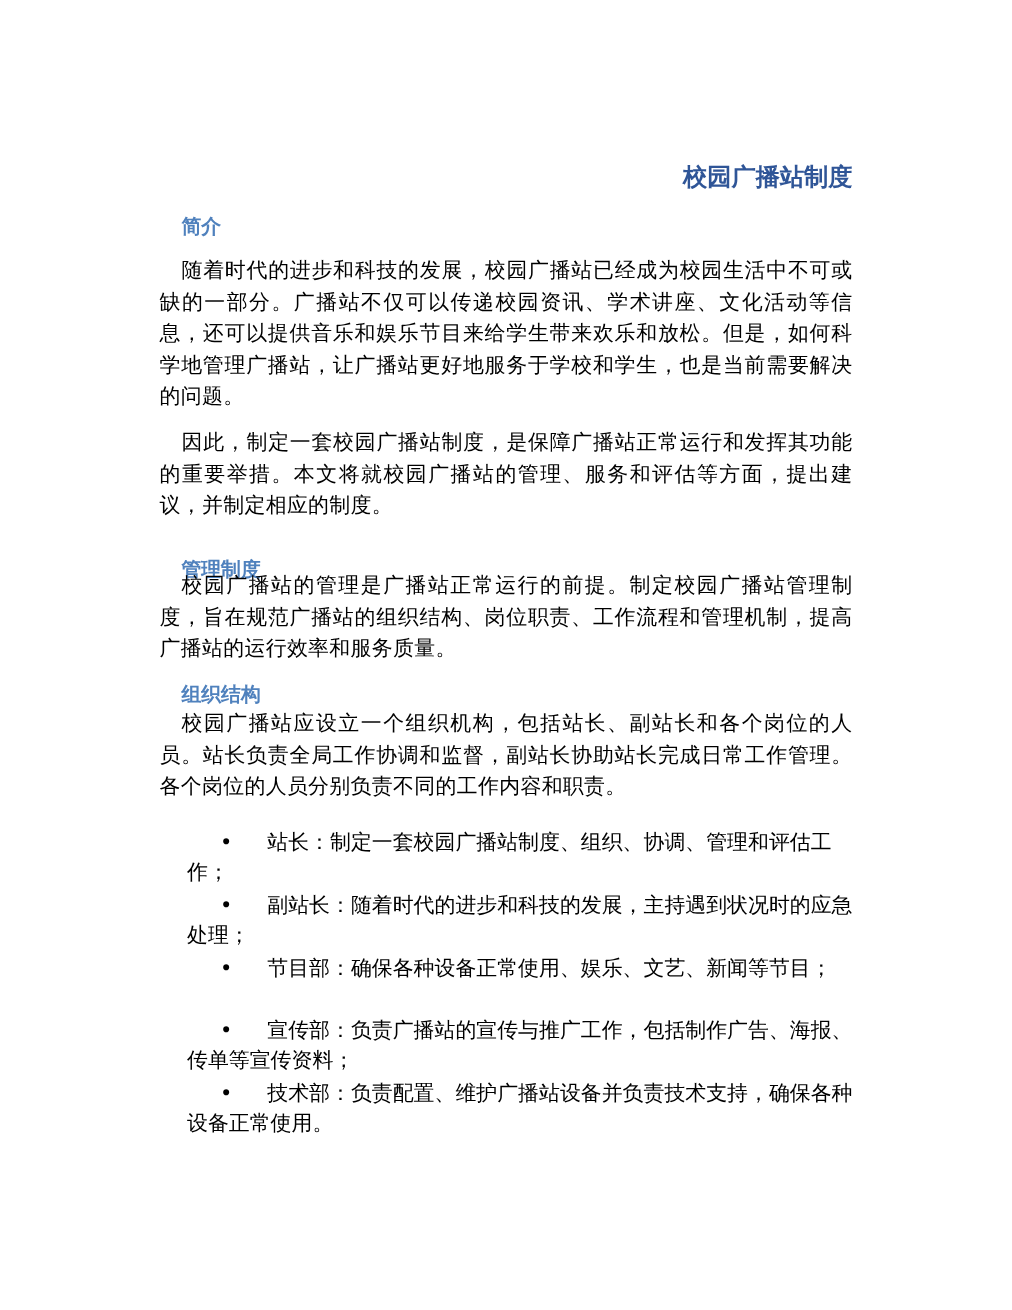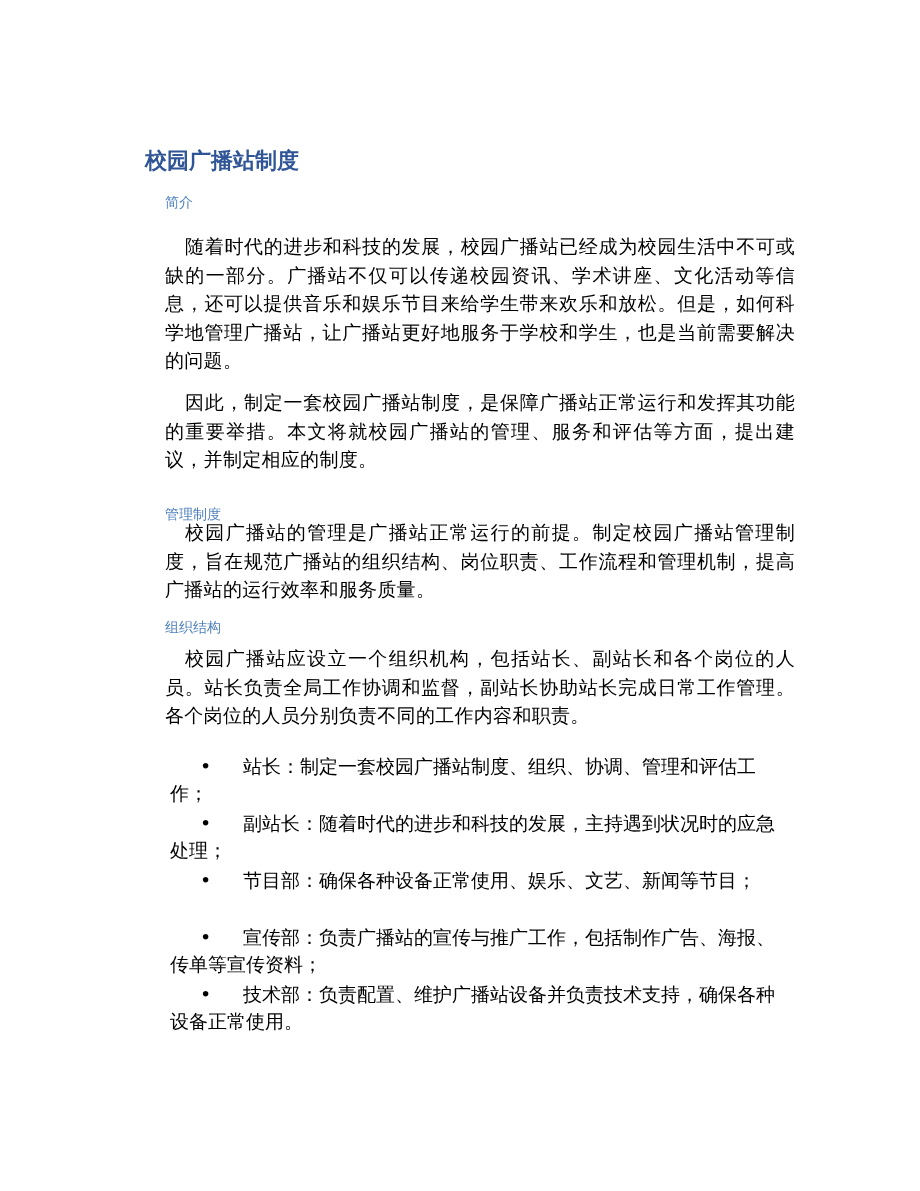--- a/index.html
+++ b/index.html
@@ -1,25 +1,25 @@
 <!DOCTYPE html>
 <html><head>
 <meta charset="utf-8">
 <style>
   html, body { margin:0; padding:0; background:#ffffff; }
   body { width:920px; height:1191px; position:relative; overflow:hidden;
          font-family:"DejaVu Serif","Liberation Serif",serif; color:#000; }
   .page { position:absolute; left:145px; top:0; width:630px; }
-  .title { position:absolute; left:0; width:630px; top:146px; text-align:left;
+  .title { position:absolute; left:0; width:630px; top:146px; text-align:right;
            font-family:"DejaVu Sans","Liberation Sans",sans-serif; font-weight:bold;
            font-size:22px; color:#2f5597; letter-spacing:0px; }
   .h2 { position:absolute; left:20px; font-family:"DejaVu Sans","Liberation Sans",sans-serif;
-        font-weight:normal; font-size:14px; color:#4f81bd; }
+        font-weight:bold; font-size:18px; color:#4f81bd; }
   .para { position:absolute; left:0; width:630px; font-size:19px; line-height:28.5px;
-          text-indent:20px; text-align:justify; letter-spacing:0.3px;margin-left:20px; }
+          text-indent:20px; text-align:justify; letter-spacing:0.3px; }
   .bullet { position:absolute; left:25px; width:605px; font-size:19px; line-height:27px; }
   .bullet .dot { position:absolute; left:30px; top:0; }
   .bullet .txt { display:block; text-indent:73px; margin-left:-0px; }
 </style>
 </head>
 <body>
 
 <div class="page">
   <div class="title">校园广播站制度</div>
 

